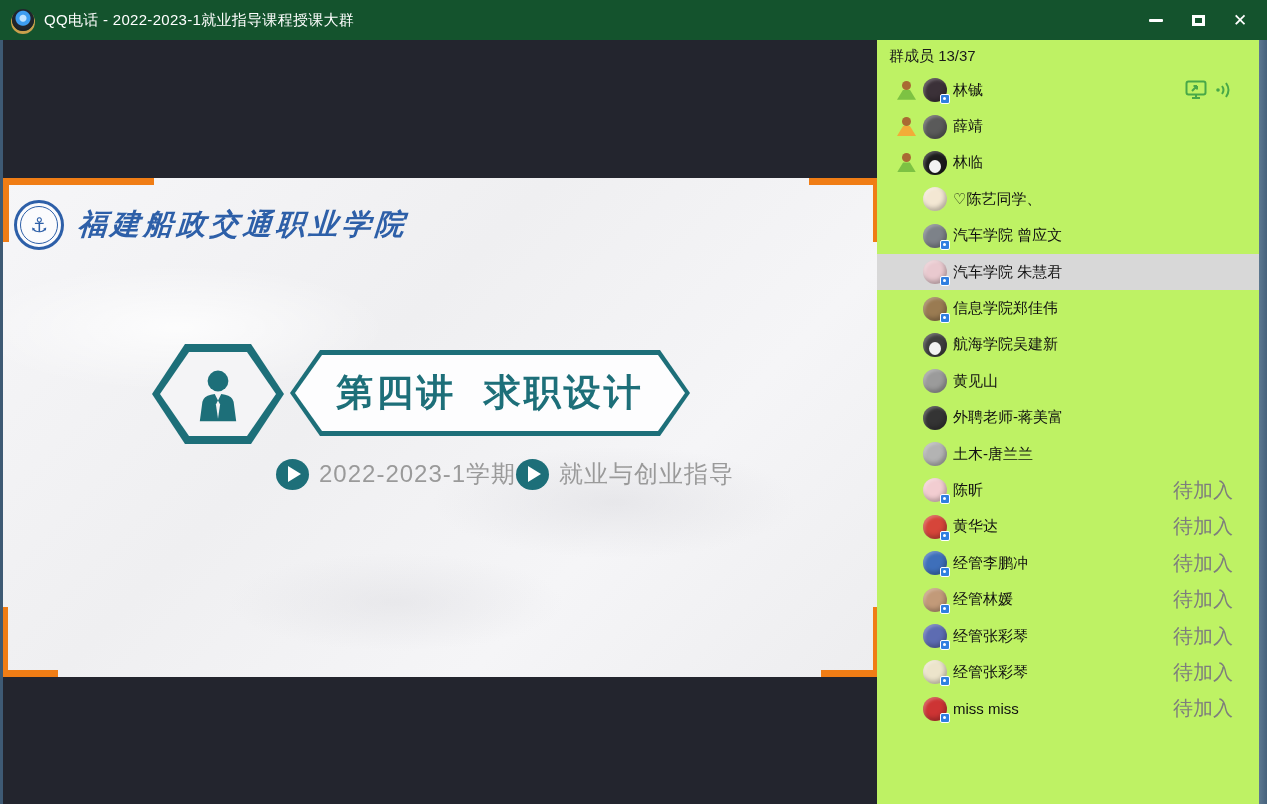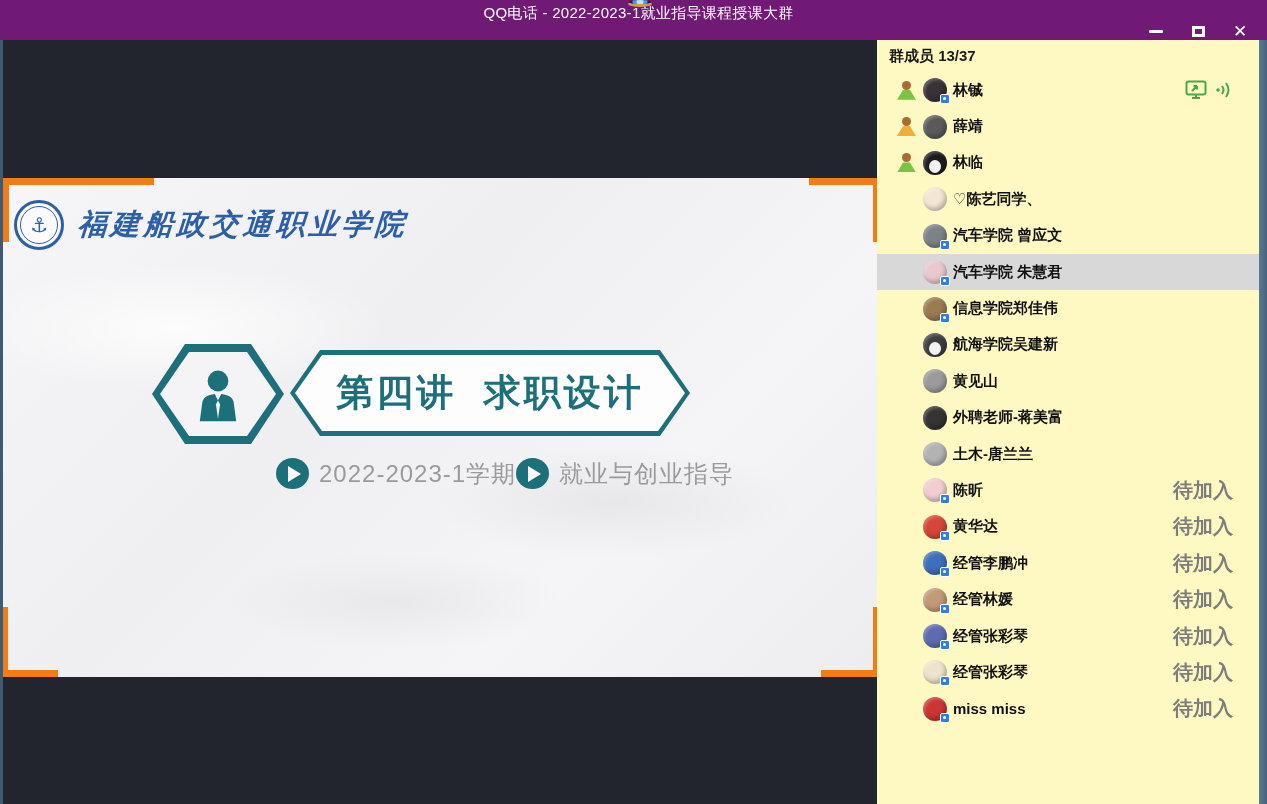--- a/index.html
+++ b/index.html
@@ -1,20 +1,20 @@
 <!DOCTYPE html>
 <html><head>
 <meta charset="utf-8">
 <style>
   * { margin:0; padding:0; box-sizing:border-box; }
   html,body { width:1267px; height:804px; overflow:hidden; font-family:"Liberation Sans","DejaVu Sans",sans-serif; }
   .window { position:relative; width:1267px; height:804px; background:#23252E; }
 
   
-  .titlebar { position:absolute; left:0; top:0; width:100%; height:40px; background:#701a75; display:flex; align-items:center; z-index:50;flex-direction:column; }
+  .titlebar { position:absolute; left:0; top:0; width:100%; height:40px; background:#14532d; display:flex; align-items:center; z-index:50; }
   .app-icon { width:22px; height:22px; margin-left:12px; position:relative; border-radius:50%;
     background:radial-gradient(circle at 50% 42%, #bfe3ff 0 3px, #3d9df0 4px 7px, #20242c 8px 10px, #10131a 100%);
     box-shadow:0 2px 0 1px #c9a04c; }
   .title-text { color:#fff; font-size:15px; margin-left:10px; letter-spacing:.3px; }
   .win-controls { margin-left:auto; display:flex; align-items:center; height:100%; padding-right:6px; }
   .ctrl { width:42px; height:100%; display:flex; align-items:center; justify-content:center; cursor:pointer; }
   .glyph-min { width:14px; height:3px; background:#fff; border-radius:1px; }
   .glyph-max { width:13px; height:11px; border:3px solid #fff; }
   .glyph-close { color:#fff; font-size:17px; font-weight:bold; line-height:1; }
 
@@ -52,28 +52,28 @@
     clip-path:polygon(25% 0,75% 0,100% 50%,75% 100%,25% 100%,0 50%); display:flex; align-items:center; justify-content:center; }
   .banner-outer { position:absolute; left:288px; top:8px; width:400px; height:86px; background:#1D6F79;
     clip-path:polygon(30px 0,calc(100% - 30px) 0,100% 50%,calc(100% - 30px) 100%,30px 100%,0 50%);
     filter:drop-shadow(2px 4px 3px rgba(0,0,0,.3)); }
   .banner-inner { position:absolute; left:5px; top:5px; width:390px; height:76px; background:#fdfdfe;
     clip-path:polygon(27px 0,calc(100% - 27px) 0,100% 50%,calc(100% - 27px) 100%,27px 100%,0 50%);
     display:flex; align-items:center; justify-content:center; }
   .lecture-title { color:#1D6F79; font-size:37px; font-weight:bold; letter-spacing:3px; word-spacing:14px; }
 
   .subtitle-row { position:absolute; left:0; top:280px; width:100%; height:36px; }
-  .play-group { position:absolute; display:flex; }
+  .play-group { position:absolute; display:flex; align-items:center; }
   .pg-1 { left:274px; } .pg-2 { left:514px; }
   .play-circle { width:33px; height:31px; border-radius:50%; background:#1D6F79; display:flex; align-items:center; justify-content:center; }
   .play-tri { width:0; height:0; border-style:solid; border-width:8px 0 8px 13px; border-color:transparent transparent transparent #fff; margin-left:3px; }
   .subtitle-text { margin-left:10px; color:#9A9A9A; font-size:24px; font-weight:500; letter-spacing:1px; }
 
   
-  .sidebar { position:absolute; right:0; top:40px; width:390px; height:764px; background:#fef9c3;font-weight:bold; }
+  .sidebar { position:absolute; right:0; top:40px; width:390px; height:764px; background:#bef264; }
   .scroll-strip { position:absolute; right:0; top:0; width:8px; height:100%; background:linear-gradient(to right,#5d7890,#46627c); z-index:6; }
   .sidebar-header { height:32px; display:flex; align-items:center; padding-left:12px; font-size:15px; color:#1a1a1a; }
   .member-list { position:absolute; left:0; top:32px; right:8px; bottom:0; }
   .member-row { height:36.4px; display:flex; align-items:center; padding-left:20px; position:relative;text-align:center; }
   .member-row.selected { background:#D8D8D8; }
   .presence-slot { width:26px; display:flex; align-items:flex-end; }
   .person-icon { width:19px; height:19px; position:relative; }
   .person-icon .head { width:9px; height:9px; border-radius:50%; background:#A96A33; position:absolute; left:5px; top:0; }
   .person-icon .bodyp { width:19px; height:10px; position:absolute; left:0; bottom:0; clip-path:polygon(32% 0,68% 0,100% 100%,0 100%); }
   .person-icon.green .bodyp { background:#7DC243; }

